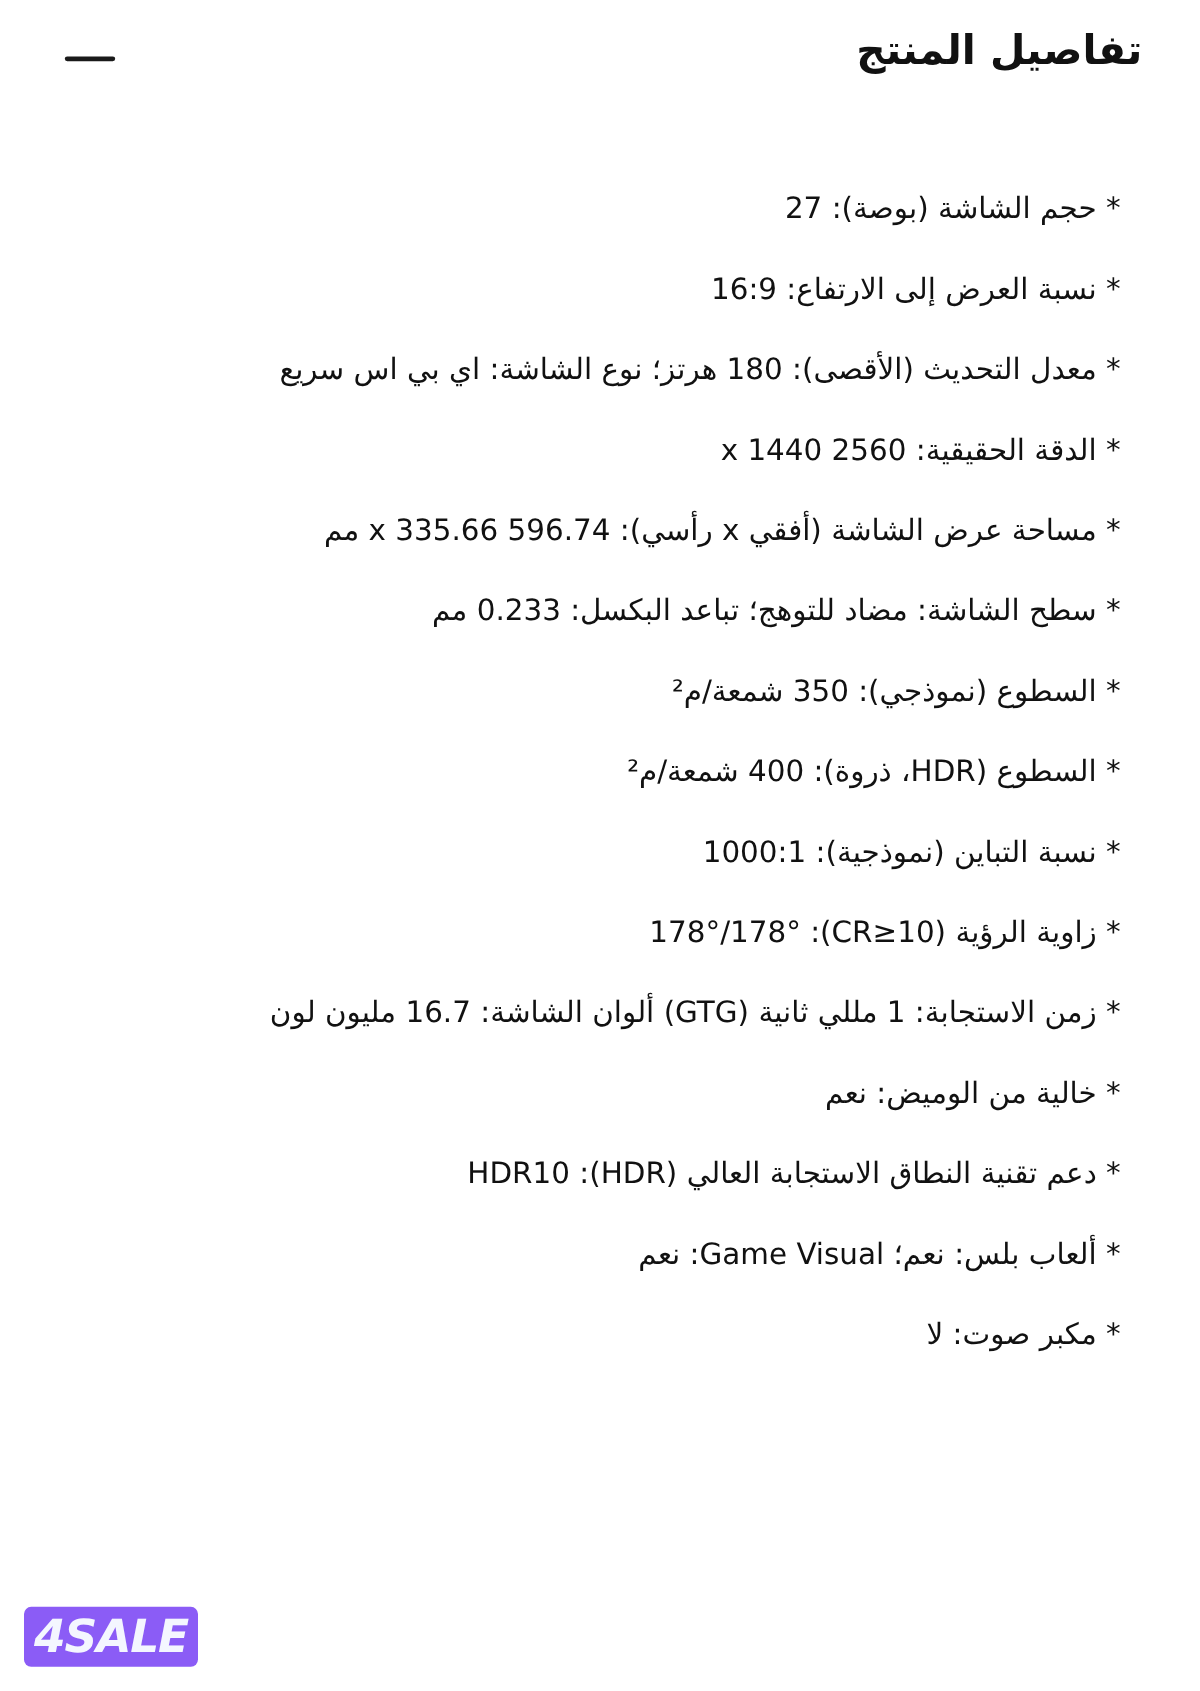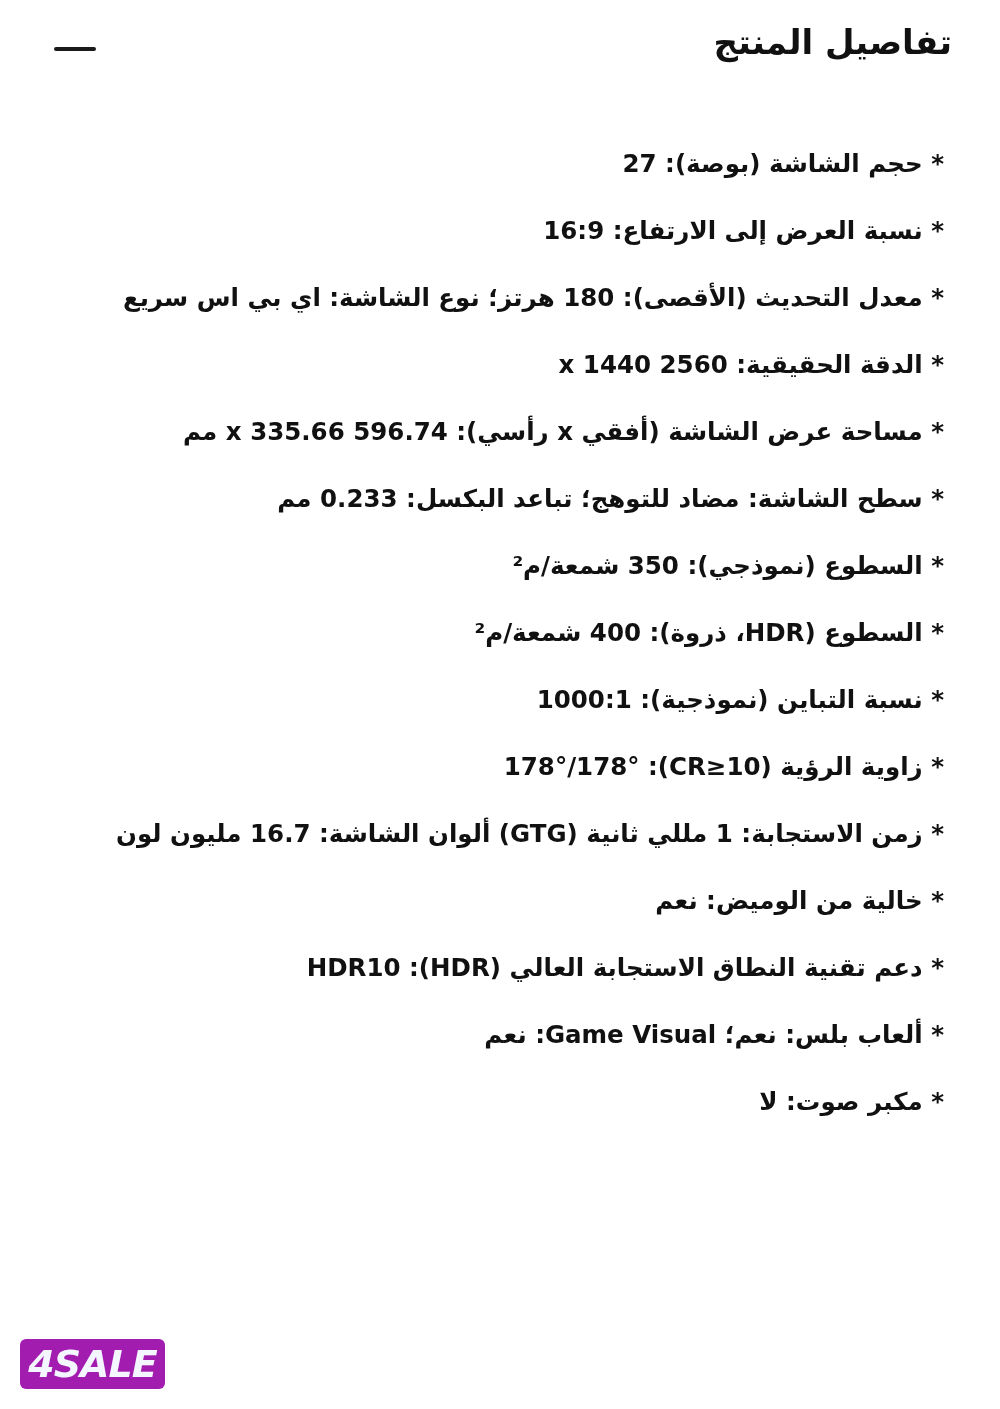--- a/index.html
+++ b/index.html
@@ -47,45 +47,44 @@
       width: 42px;
       height: 4px;
       border-radius: 2px;
       background: #1a1a1a;
     }
     .spec-list {
       position: absolute;
       top: 138px;
       right: 48px;
       width: 880px;
-      margin: 8px;
+      margin: 18px;
       padding: 0;
       list-style: none;
       direction: rtl;
-      font-weight: bold;
     }
     .spec-item {
       font-size: 24.5px;
       line-height: 36px;
       margin: 0 0 31px 0;
       text-align: right;
       direction: rtl;
       unicode-bidi: plaintext;
       color: #111111;
     }
     .spec-item.last {
       line-height: 29px;
     }
     .watermark {
       position: absolute;
       left: 20px;
       top: 1339px;
       width: 145px;
       height: 50px;
-      background: #a21caf;
+      background: #8b5cf6;
       border-radius: 6px;
       display: flex;
       align-items: center;
       justify-content: center;
     }
     .watermark span {
       font-family: "DejaVu Sans", sans-serif;
       font-weight: bold;
       font-style: italic;
       font-size: 38px;

